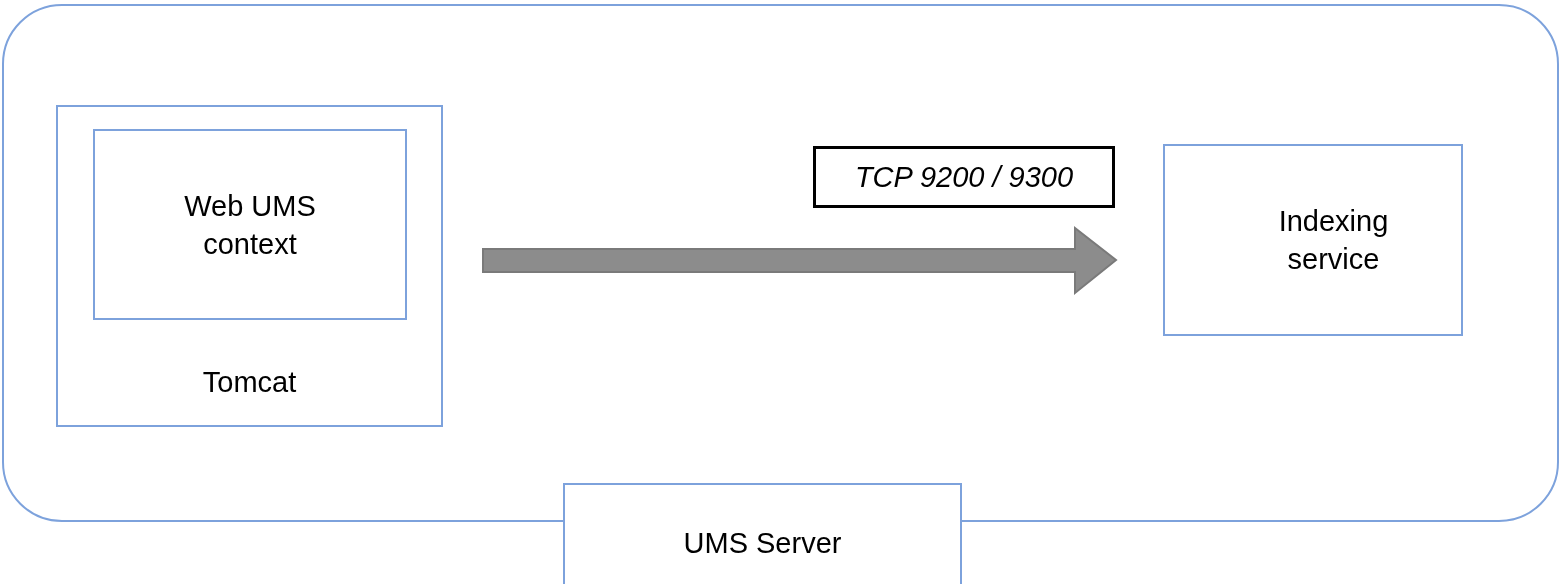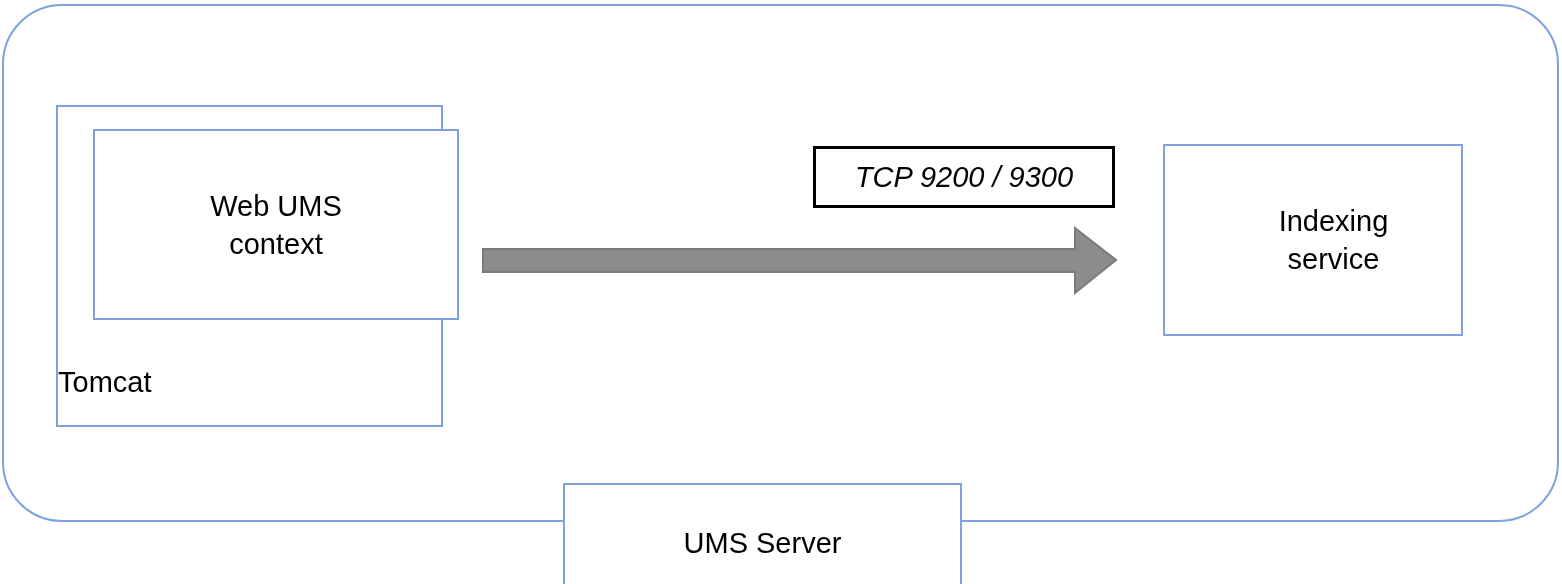--- a/index.html
+++ b/index.html
@@ -30,25 +30,25 @@
     display: flex;
     align-items: center;
     justify-content: center;
     text-align: center;
     font-size: 29px;
     line-height: 38px;
     white-space: pre-line;
   }
 
   .tomcat-box   { left: 56px;  top: 105px; width: 387px; height: 322px; }
-  .webums-box   { left: 35px;  top: 22px;  width: 366px; height: 191px; }
+  .webums-box   { left: 35px;  top: 22px;  width: 314px; height: 191px; }
   .tomcat-label {
     position: absolute;
     left: 0; right: 0; bottom: 24px;
-    text-align: left;
+    text-align: center;
     font-size: 29px;
     line-height: 38px;
   }
 
   .tcp-box {
     left: 813px; top: 146px; width: 302px; height: 62px;
     border: 3px solid var(--black, #000000);
     z-index: 3;
     font-style: italic;
   }

